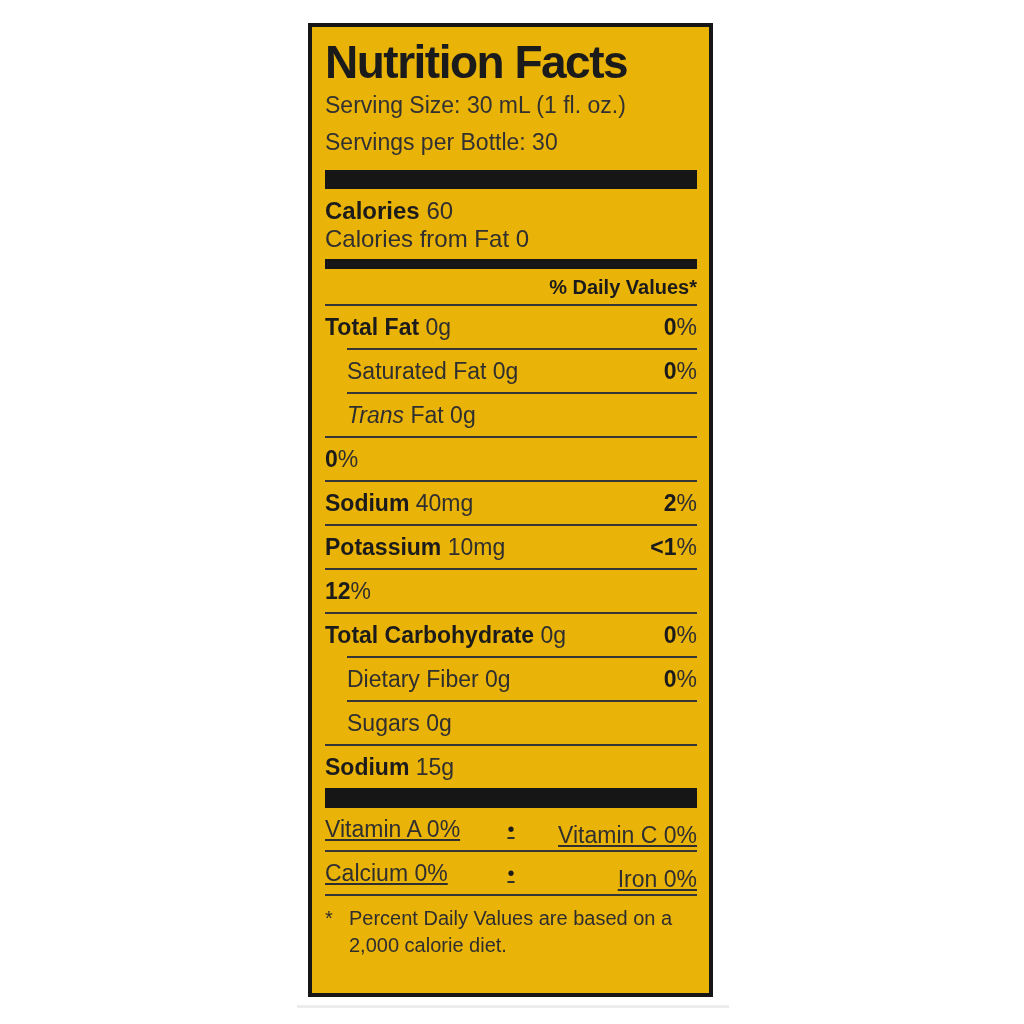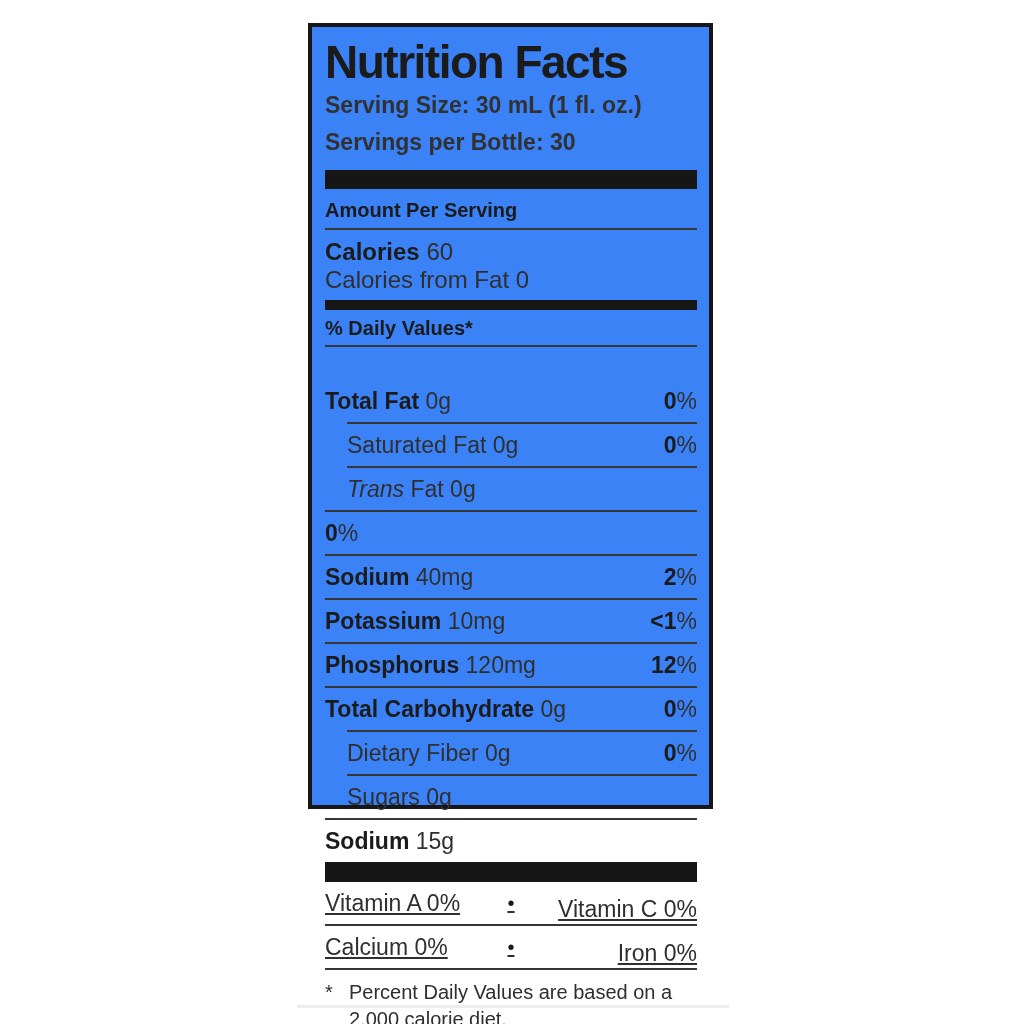--- a/index.html
+++ b/index.html
@@ -14,39 +14,39 @@
     position: relative;
     width: 1024px;
     height: 1024px;
     overflow: hidden;
   }
   .nf-box {
     position: absolute;
     left: 308px;
     top: 23px;
     width: 405px;
-    height: 786px;
+    height: 974px;
     box-sizing: border-box;
     border: 4px solid #161616;
-    background: #3b82f6;
+    background: #eab308;
     padding: 10px 12px 0 13px;
     color: #1d1d1d;
   }
   .nf-title {
     font-size: 46px;
     font-weight: 700;
     letter-spacing: -1.5px;
     line-height: 50px;
     color: #1b1b1b;
     margin: 0;
     white-space: nowrap;
   }
   .serving-line {
     font-size: 23px;
-    font-weight: 700;
+    font-weight: 400;
     color: #313131;
     line-height: 37px;
     white-space: nowrap;
   }
   .bar { background: #161616; }
   .bar-thick { height: 19px; margin-top: 9px; }
   .bar-mid { height: 10px; }
   .bar-bottom { height: 20px; }
   .aps {
     font-size: 20px;
@@ -59,38 +59,38 @@
     display: flex;
     justify-content: space-between;
     align-items: baseline;
     font-size: 24px;
     padding: 8px 0 6px 0;
     color: #2f2f2f;
     flex-direction: column;
   }
   .calories-row .bold-lbl { font-weight: 700; color: #1b1b1b; }
   .dvh {
-    text-align: left;
+    text-align: right;
     font-size: 20px;
     font-weight: 700;
     color: #1b1b1b;
     padding: 7px 0 5px 0;
     border-bottom: 2px solid #363636;
   }
   .rows .row {
     display: flex;
     justify-content: space-between;
     align-items: center;
     box-sizing: border-box;
     height: 44px;
     font-size: 23px;
     border-top: 2px solid #363636;
     color: #2f2f2f;
   }
-  .rows .row:first-child { border-top: none; height: 42px; margin-top: 33px; }
+  .rows .row:first-child { border-top: none; height: 42px; }
   .row .name { font-weight: 700; color: #1b1b1b; }
   .row.sub { margin-left: 22px; }
   .row.sub .name { font-weight: 400; color: #2f2f2f; }
   .row.italic-name .name { font-style: italic; font-weight: 400; color: #2f2f2f; text-align: right; }
   .row .left-part { white-space: nowrap; }
   .row .dv { white-space: nowrap; }
   .row .dv .dv-num { font-weight: 700; color: #1b1b1b; }
   .row .dv .dv-pct { font-weight: 400; color: #2f2f2f; }
   .vrow {
     display: flex;
@@ -129,21 +129,20 @@
 
   <div class="nf-box">
 
     <div class="nf-title">Nutrition Facts</div>
 
     <div class="serving-line">Serving Size: 30 mL (1 fl. oz.)</div>
     <div class="serving-line">Servings per Bottle: 30</div>
 
     <div class="bar bar-thick"></div>
 
-    <div class="aps">Amount Per Serving</div>
 
     <div class="calories-row">
       <span class="left-part"><span class="bold-lbl">Calories</span>&nbsp;<span>60</span></span>
       <span>Calories from Fat 0</span>
     </div>
 
     <div class="bar bar-mid"></div>
 
     <div class="dvh">% Daily Values*</div>
 
@@ -172,21 +171,20 @@
         <span class="left-part"><span class="name">Sodium</span>&nbsp;<span>40mg</span></span>
         <span class="dv"><span class="dv-num">2</span><span class="dv-pct">%</span></span>
       </div>
 
       <div class="row">
         <span class="left-part"><span class="name">Potassium</span>&nbsp;<span>10mg</span></span>
         <span class="dv"><span class="dv-num">&lt;1</span><span class="dv-pct">%</span></span>
       </div>
 
       <div class="row">
-        <span class="left-part"><span class="name">Phosphorus</span>&nbsp;<span>120mg</span></span>
         <span class="dv"><span class="dv-num">12</span><span class="dv-pct">%</span></span>
       </div>
 
       <div class="row">
         <span class="left-part"><span class="name">Total Carbohydrate</span>&nbsp;<span>0g</span></span>
         <span class="dv"><span class="dv-num">0</span><span class="dv-pct">%</span></span>
       </div>
 
       <div class="row sub">
         <span class="left-part"><span class="name">Dietary Fiber</span>&nbsp;<span>0g</span></span>

